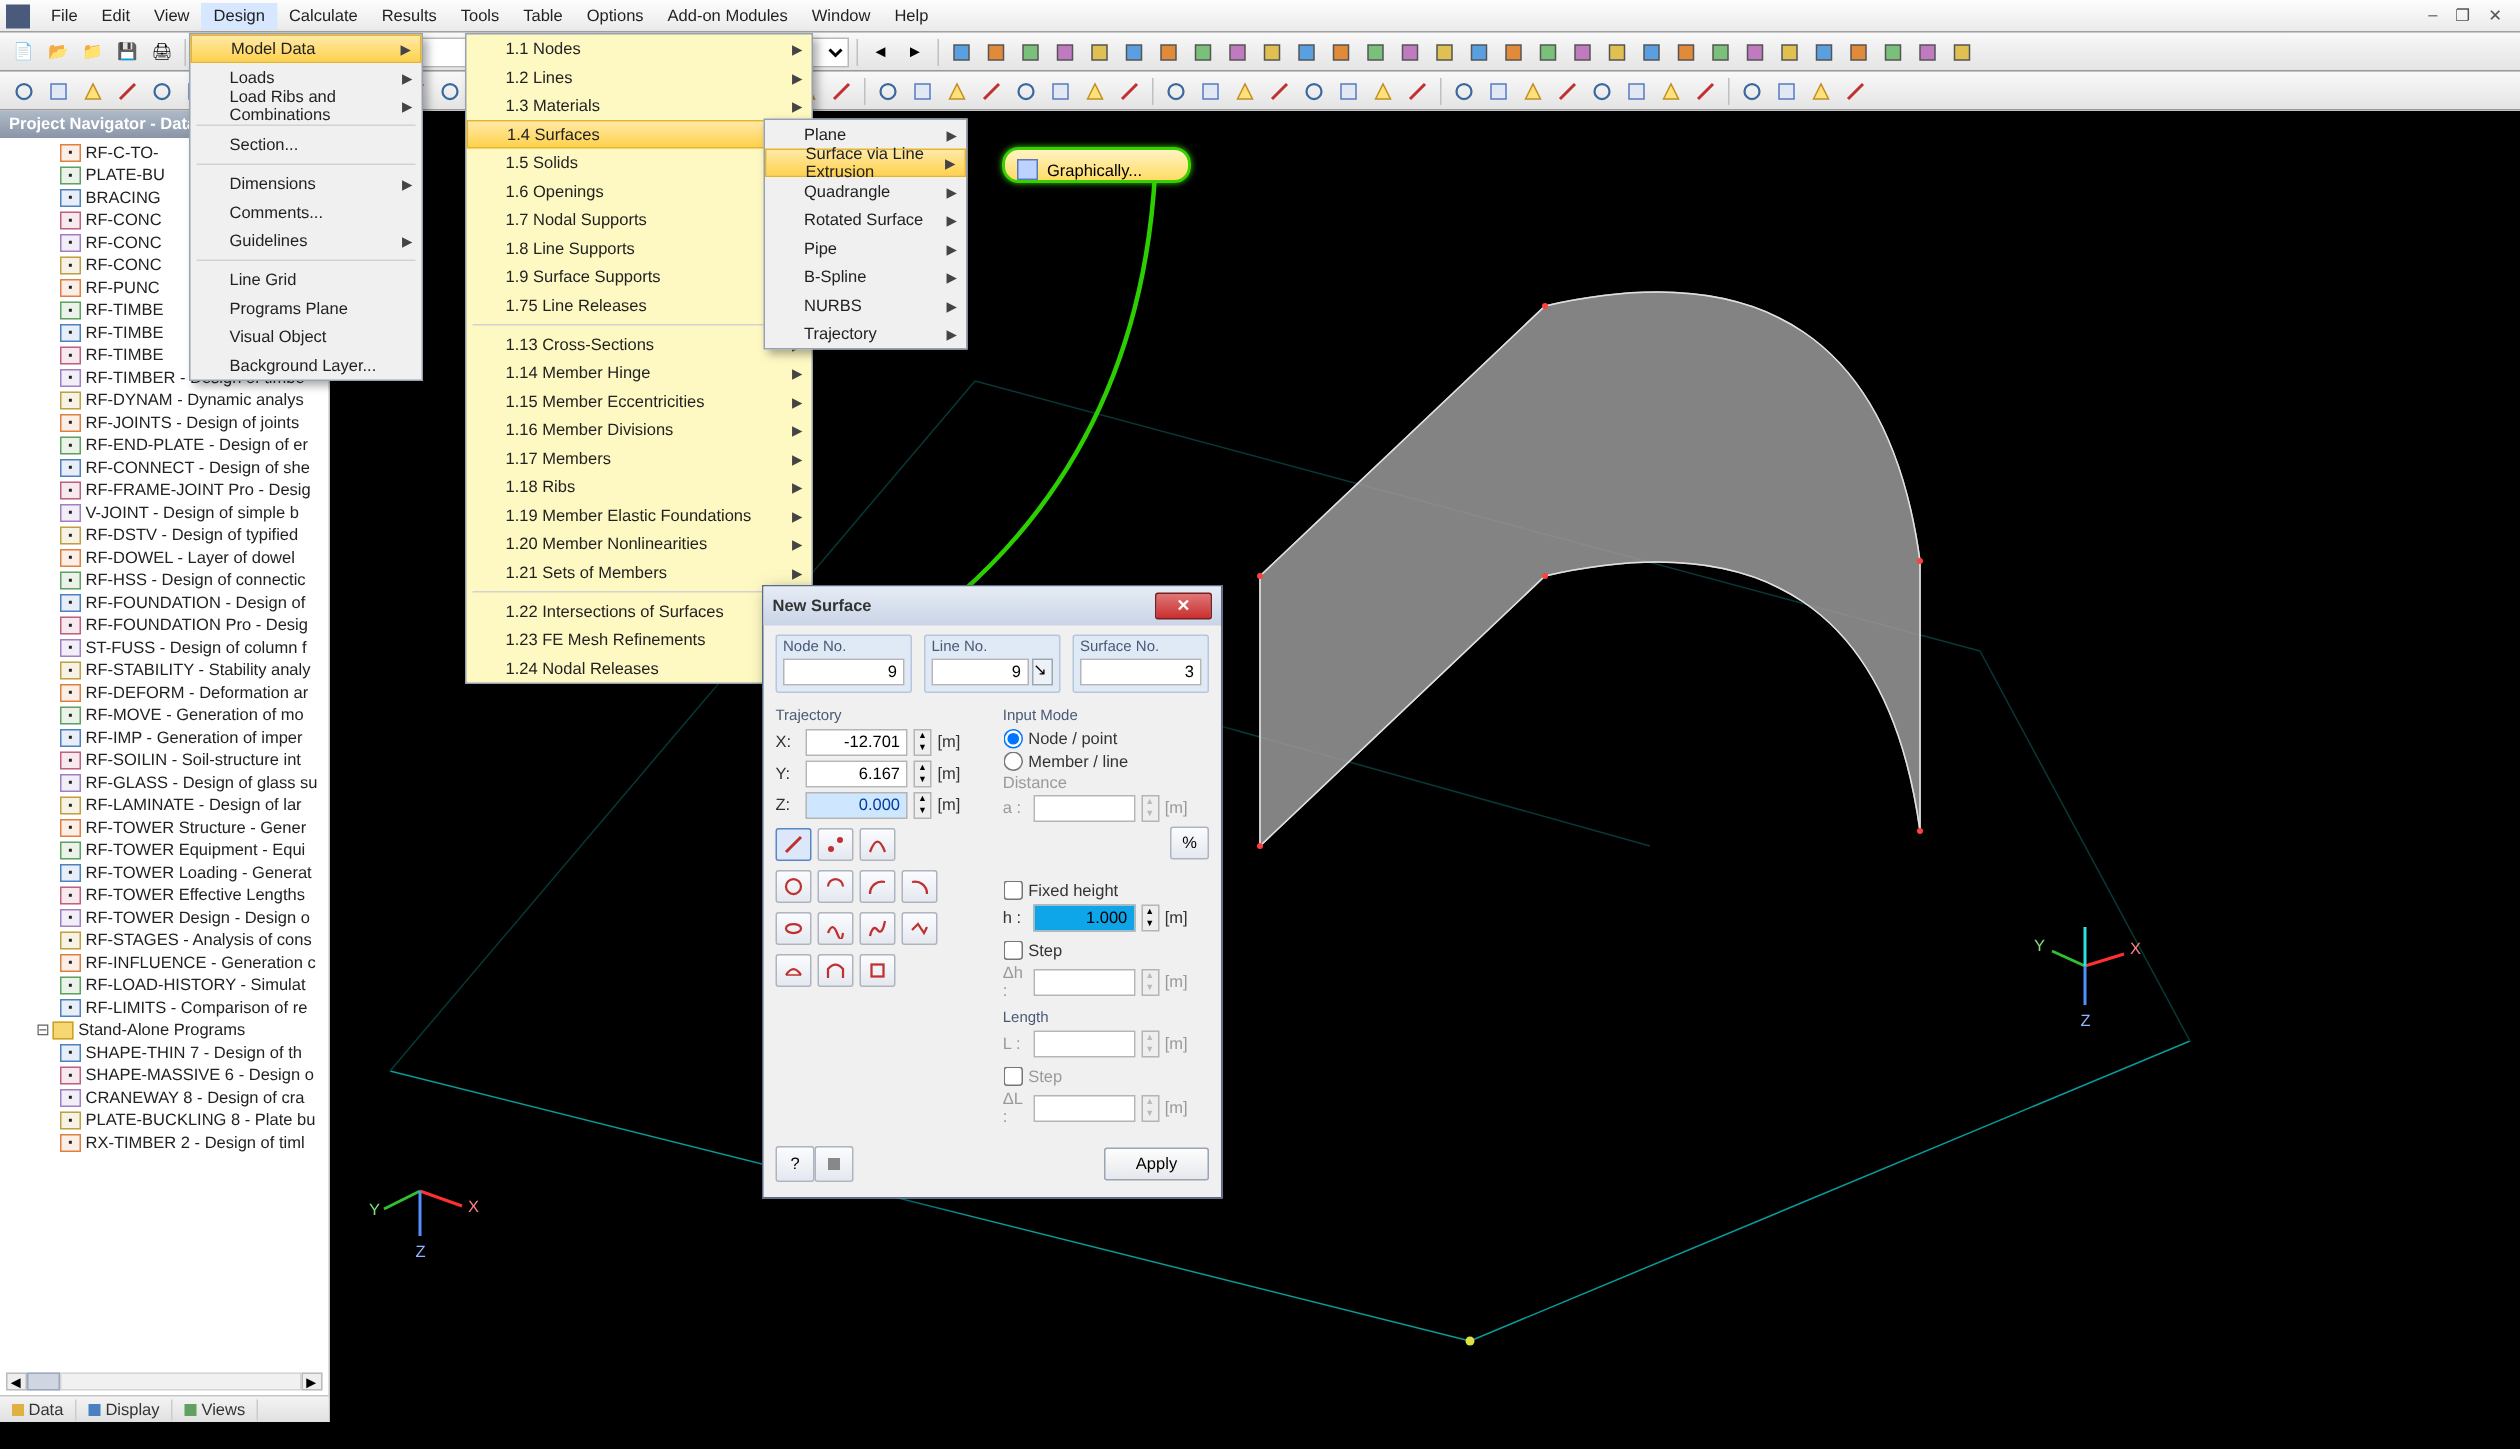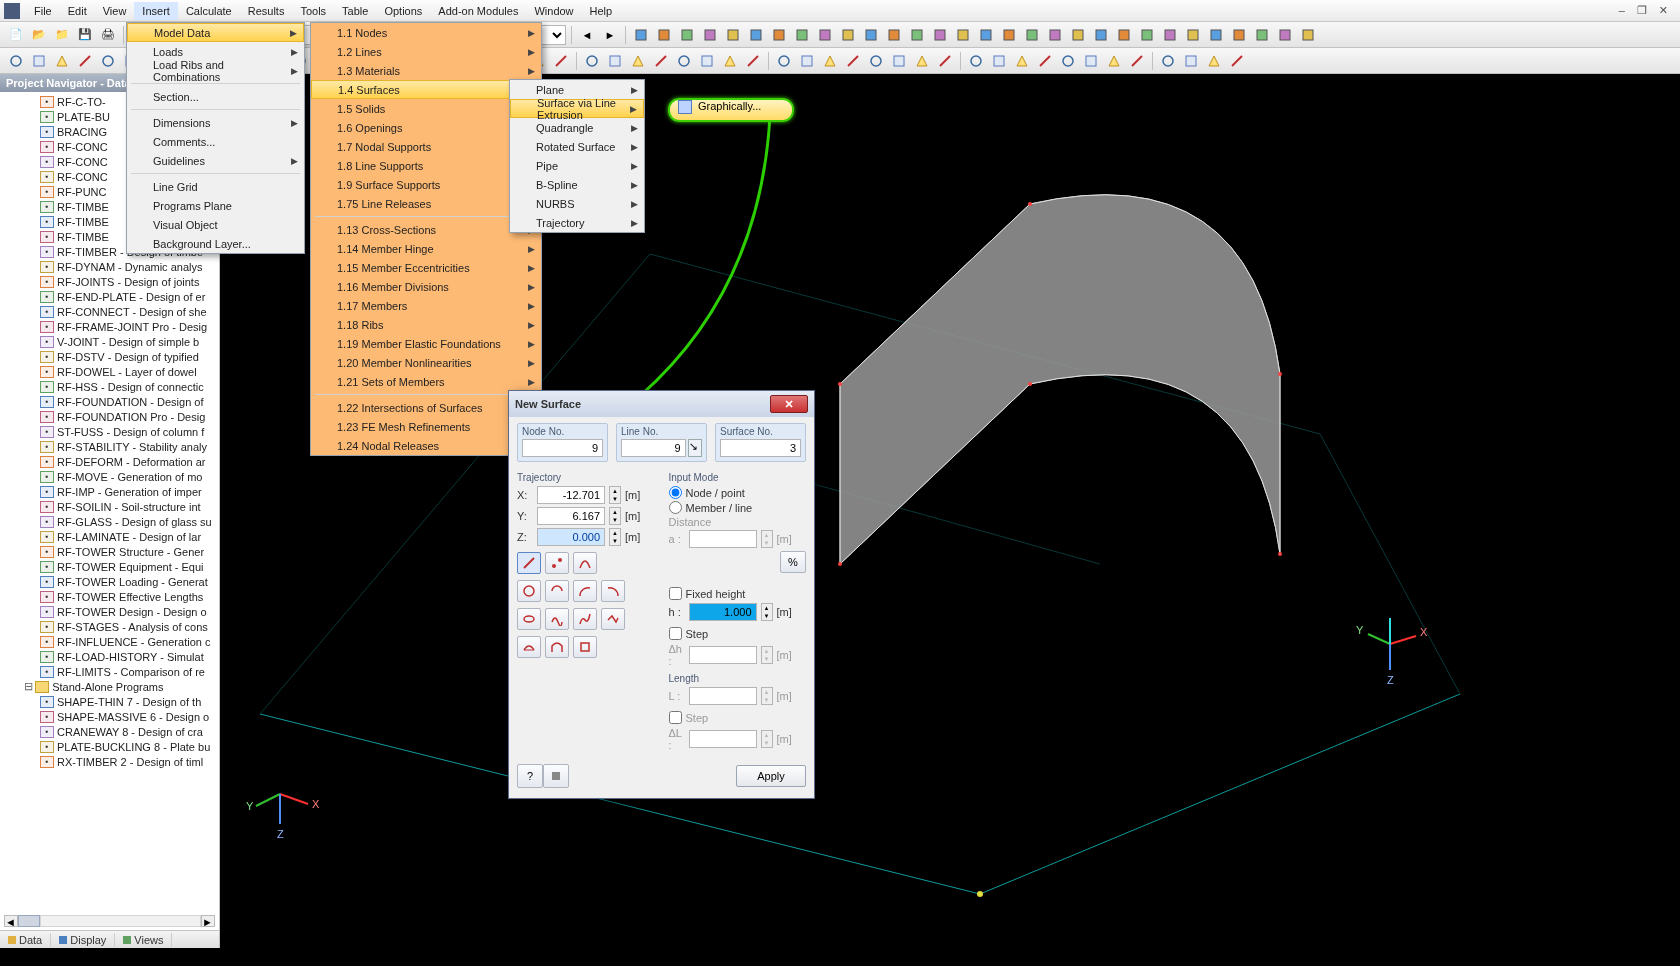--- a/index.html
+++ b/index.html
@@ -15,28 +15,28 @@
 .tsel{height:20px;border:1px solid #b8b8b8;background:#fff;min-width:120px;font-size:11px}
 .main{display:flex;height:calc(100% - 22px - 26px - 26px - 18px)}
 .nav{width:220px;background:#fff;border-right:1px solid #c0c0c0;overflow:hidden;position:relative}
 .nav-title{background:linear-gradient(#aeb9c8,#8a96a8);color:#fff;font-weight:bold;padding:3px 6px;font-size:11px}
 .tree{padding:2px 0;font-size:11px;color:#222;overflow:hidden}
 .tnode{display:flex;align-items:center;padding:0 4px 0 40px;height:15px;white-space:nowrap;overflow:hidden}
 .tnode .ticon{width:14px;height:12px;margin-right:3px;flex:none;border:1px solid #777;font-size:8px;text-align:center;line-height:10px}
 .tnode.folder{padding-left:24px}
 .tnode.folder .ticon{background:#f7d774;border-color:#c9a227}
 .canvas{flex:1;background:#000;position:relative}
-.dropdown1{position:absolute;left:126px;top:22px;width:179px;background:#f0f0f0;border:1px solid #98a1b0;box-shadow:3px 3px 6px rgba(0,0,0,.35);z-index:10}
-.dropdown2{position:absolute;left:310px;top:22px;width:232px;background:#fdba74;border:1px solid #98a1b0;box-shadow:3px 3px 6px rgba(0,0,0,.35);z-index:11}
+.dropdown1{position:absolute;left:126px;top:22px;width:156px;background:#f0f0f0;border:1px solid #98a1b0;box-shadow:3px 3px 6px rgba(0,0,0,.35);z-index:10}
+.dropdown2{position:absolute;left:310px;top:22px;width:232px;background:#fef9c3;border:1px solid #98a1b0;box-shadow:3px 3px 6px rgba(0,0,0,.35);z-index:11}
 .dropdown3{position:absolute;left:509px;top:79px;width:136px;background:#f0f0f0;border:1px solid #98a1b0;box-shadow:3px 3px 6px rgba(0,0,0,.35);z-index:12}
 .dditem{display:flex;align-items:center;height:19px;padding:0 18px 0 26px;position:relative;color:#222}
 .dditem.hi{background:linear-gradient(#ffe9a6,#ffd24d);border:1px solid #e7b52a;height:19px}
 .dditem .arr{position:absolute;right:6px;font-size:9px;color:#444}
 .ddsep{height:1px;background:#d2d2d2;margin:3px 4px}
-.graphically{position:absolute;left:668px;top:98px;width:126px;height:24px;background:linear-gradient(#fff3c2,#ffdc66);border:2px solid #3ad000;border-radius:11px;display:flex;align-items:flex-start;padding:0 8px;z-index:13;box-shadow:0 0 4px #3ad000}
+.graphically{position:absolute;left:668px;top:98px;width:126px;height:24px;background:linear-gradient(#fff3c2,#ffdc66);border:2px solid #3ad000;border-radius:11px;display:flex;align-items:flex-end;padding:0 8px;z-index:13;box-shadow:0 0 4px #3ad000}
 .graphically .gicon{width:14px;height:14px;background:#bcd3ff;border:1px solid #5a7abf;margin-right:6px}
 .green-arrow{position:absolute;z-index:9;pointer-events:none}
 .dialog{position:absolute;left:508px;top:390px;width:307px;background:#f0f0f0;border:1px solid #5a6a8a;box-shadow:4px 4px 10px rgba(0,0,0,.5);z-index:20}
 .dlg-title{background:linear-gradient(#e6ecf5,#c9d4e6);height:26px;display:flex;align-items:center;padding:0 6px;font-weight:bold;color:#333}
 .dlg-close{margin-left:auto;width:38px;height:18px;background:linear-gradient(#e07777,#c93030);color:#fff;text-align:center;border:1px solid #7a1f1f;border-radius:2px;font-weight:bold;line-height:16px}
 .dlg-body{padding:6px 8px 10px}
 .row3{display:flex;gap:8px;margin-bottom:4px}
 .fieldbox{flex:1;background:#dfeaf6;border:1px solid #b8c6da;border-radius:2px;padding:2px 4px 4px}
 .fieldbox .lbl{color:#4a5a75;font-size:10px;margin-bottom:2px}
 .fieldbox .inp{display:flex;align-items:center;gap:2px}
@@ -76,21 +76,21 @@
 </style>
 </head>
 <body>
 
 <div class="menubar">
   <div class="logo"></div>
   <div id="menubar-items" style="display: flex;">
       <div class="mitem">File</div>
       <div class="mitem">Edit</div>
       <div class="mitem">View</div>
-      <div class="mitem active">Insert</div>
+      <div class="mitem active">Design</div>
       <div class="mitem">Calculate</div>
       <div class="mitem">Results</div>
       <div class="mitem">Tools</div>
       <div class="mitem">Table</div>
       <div class="mitem">Options</div>
       <div class="mitem">Add-on Modules</div>
       <div class="mitem">Window</div>
       <div class="mitem">Help</div>
     </div>
   <div class="winctl">

